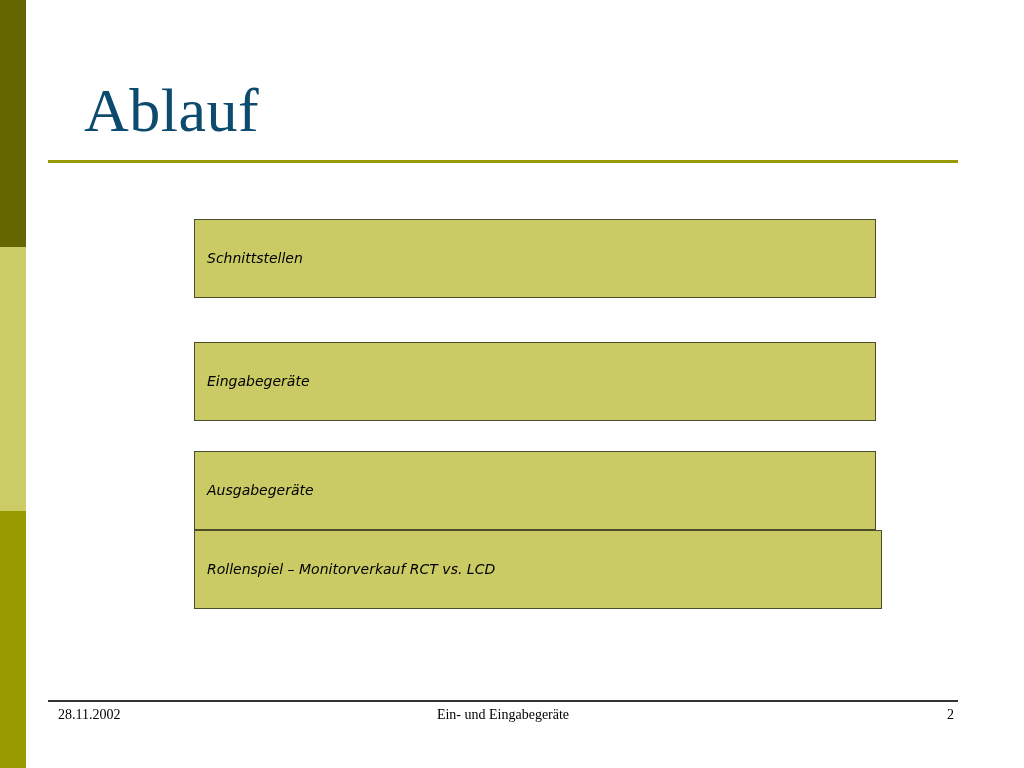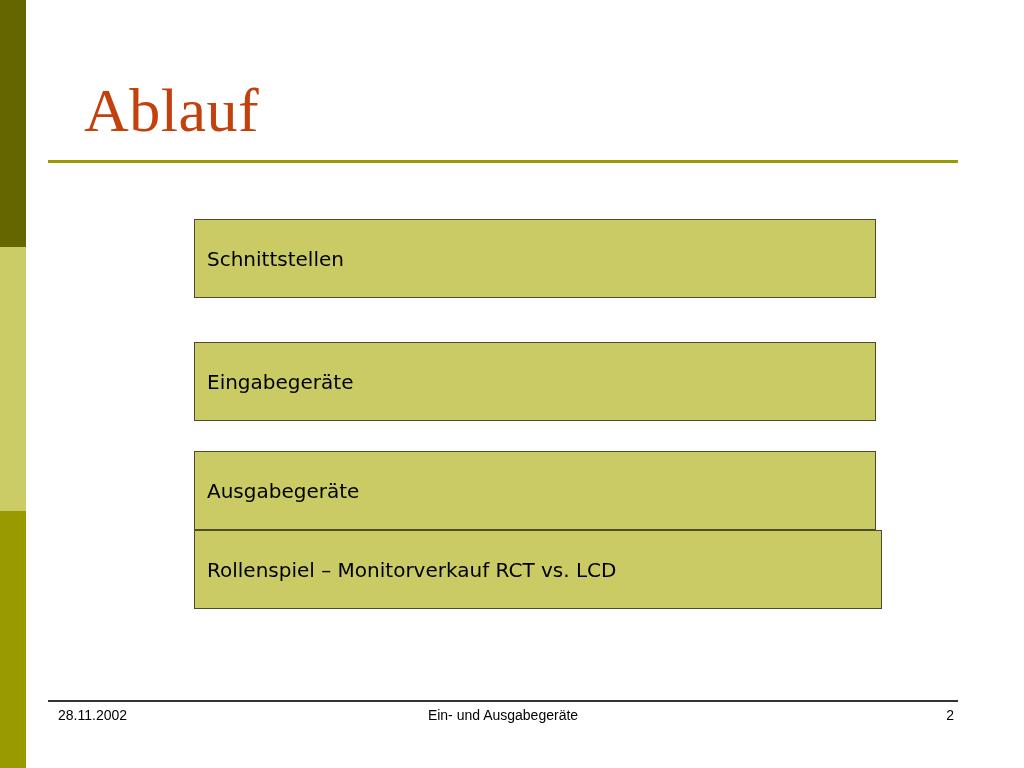--- a/index.html
+++ b/index.html
@@ -41,21 +41,21 @@
 
   
   .title {
     position: absolute;
     left: 84px;
     top: 78px;
     font-family: "Liberation Serif", "DejaVu Serif", serif;
     font-size: 62px;
     line-height: 1.05;
     font-weight: 400;
-    color: #c2410c;
+    color: #0c4a6e;
     letter-spacing: 0.5px;
     white-space: nowrap;
   }
 
   .title-rule {
     position: absolute;
     left: 48px;
     top: 160px;
     width: 910px;
     height: 3px;
@@ -78,24 +78,25 @@
     align-items: center;
     padding-left: 12px;
   }
   .box-1 { width: 682px; height: 79px; margin-bottom: 27px; }
   .box-2 { width: 682px; height: 79px; margin-bottom: 30px; margin-top: 44px; }
   .box-3 { width: 682px; height: 79px; }
   .box-4 { width: 688px; height: 79px; }
 
   .box-label {
     font-family: "DejaVu Sans", sans-serif;
-    font-size: 20px;
+    font-size: 14px;
     color: #000000;
     line-height: 1.2;
     white-space: nowrap;
+    font-style: italic;
   }
 
   
   .footer-rule {
     position: absolute;
     left: 48px;
     top: 700px;
     width: 910px;
     height: 2px;
     background: #333333;
@@ -103,21 +104,21 @@
   .footer {
     position: absolute;
     left: 48px;
     top: 704px;
     width: 910px;
     height: 24px;
   }
   .footer-text {
     position: absolute;
     top: 0;
-    font-family: Liberation Sans, sans-serif;
+    font-family: Liberation Serif, serif;
     font-size: 14px;
     color: #000000;
     line-height: 22px;
     white-space: nowrap;
   }
   .footer-date { left: 10px; }
   .footer-center { left: 0; width: 910px; text-align: center; }
   .footer-page { right: 4px; }
 </style>
 </head>
@@ -150,17 +151,17 @@
 
     <div class="content-box box-4">
       <span class="box-label">Rollenspiel – Monitorverkauf RCT vs. LCD</span>
     </div>
 
   </div>
 
   <div class="footer-rule"></div>
   <div class="footer">
     <span class="footer-text footer-date">28.11.2002</span>
-    <span class="footer-text footer-center">Ein- und Ausgabegeräte</span>
+    <span class="footer-text footer-center">Ein- und Eingabegeräte</span>
     <span class="footer-text footer-page">2</span>
   </div>
 
 </div>
 
 </body></html>

